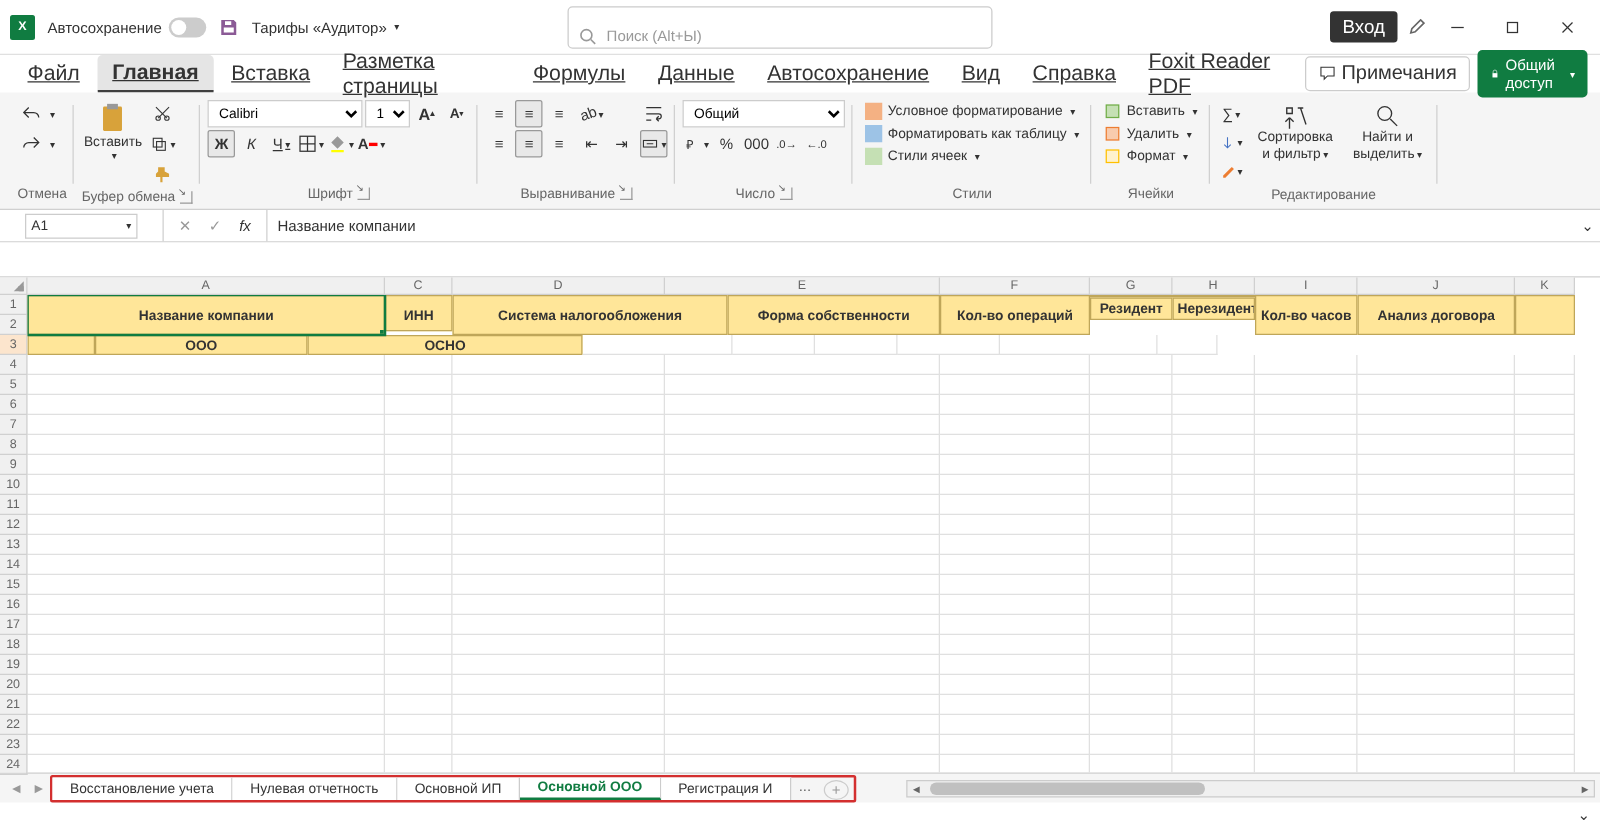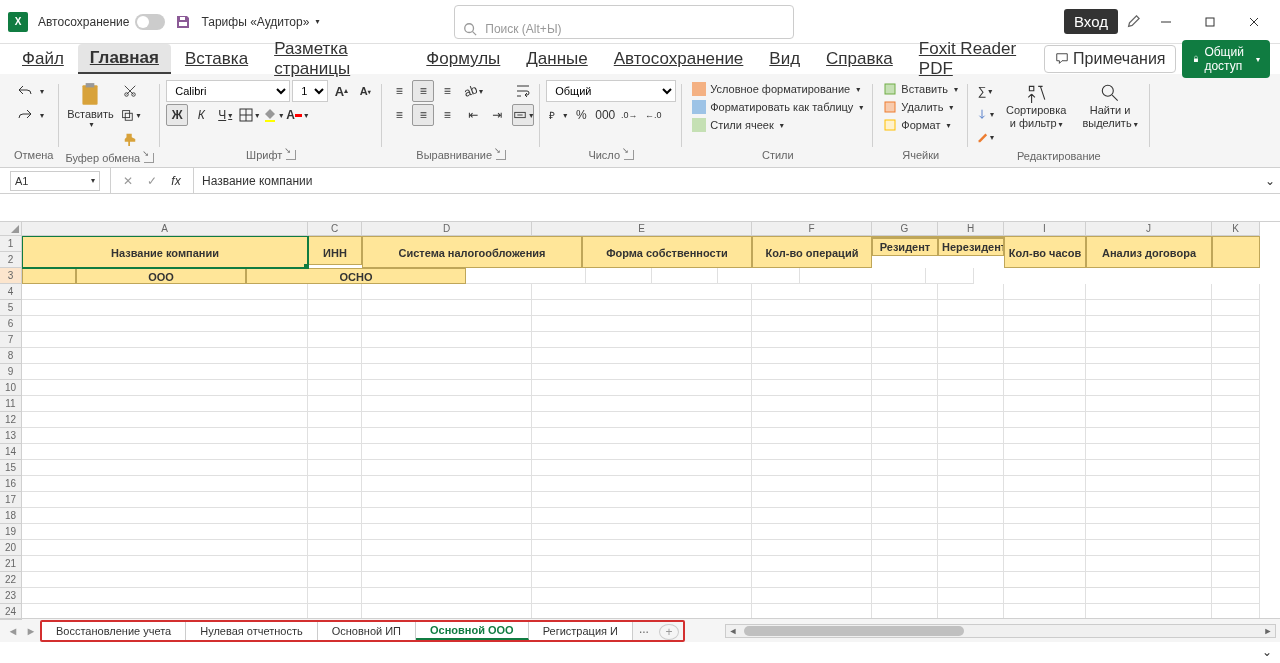--- a/index.html
+++ b/index.html
@@ -45,21 +45,21 @@
 .style-item { display: flex; align-items: center; gap: 4px; font-size: 11px; padding: 2px 4px; cursor: pointer; }
 .style-item svg { width: 14px; height: 14px; }
 .cells-item { display: flex; align-items: center; gap: 4px; font-size: 11px; padding: 2px 4px; cursor: pointer; }
 .edit-col { display: flex; flex-direction: column; gap: 1px; }
 .edit-large { display: flex; flex-direction: column; align-items: center; font-size: 11px; text-align: center; padding: 2px 6px; line-height: 1.2; cursor: pointer; }
 .edit-large svg { width: 22px; height: 22px; }
 .ribbon-collapse { position: absolute; right: 8px; bottom: 4px; cursor: pointer; }
 
 
 .formula-bar { height: 26px; display: flex; align-items: center; border-bottom: 1px solid #d0d0d0; background: #fff; }
-.name-box { width: 90px; border: 1px solid #ccc; height: 20px; margin: 0 10px; padding: 0 4px; font-size: 11px; display: flex; align-items: center; justify-content: space-between; }
+.name-box { width: 90px; border: 1px solid #ccc; height: 20px; margin: 0 20px; padding: 0 4px; font-size: 11px; display: flex; align-items: center; justify-content: space-between; }
 .fx-btns { display: flex; gap: 2px; padding: 0 6px; border-left: 1px solid #d0d0d0; border-right: 1px solid #d0d0d0; height: 100%; align-items: center; }
 .formula-input { flex: 1; padding: 0 8px; font-size: 12px; }
 .expand-fb { width: 20px; cursor: pointer; display: flex; align-items: center; justify-content: center; }
 
 
 .fb-spacer { height: 28px; background: #fff; border-bottom: 1px solid #d0d0d0; }
 
 
 .grid-wrap { display: flex; height: 382px; position: relative; }
 .row-headers { width: 22px; background: #f0f0f0; }

